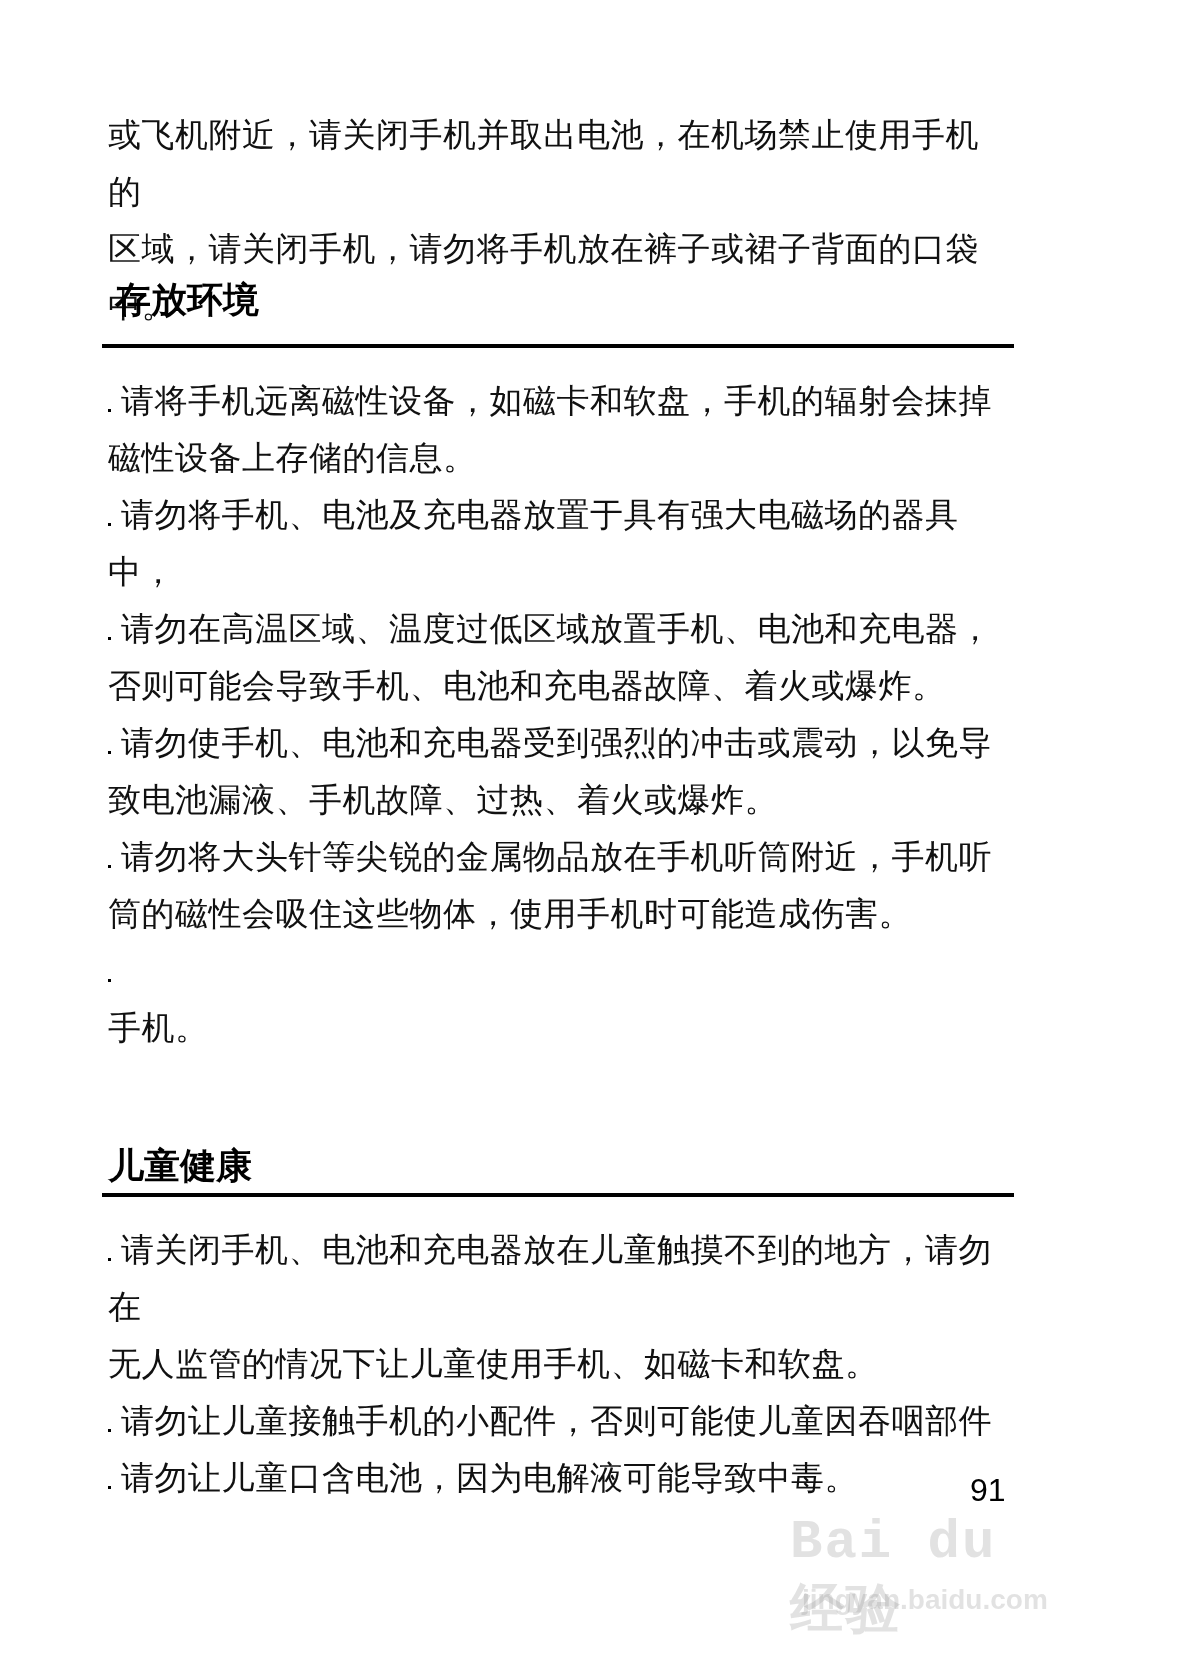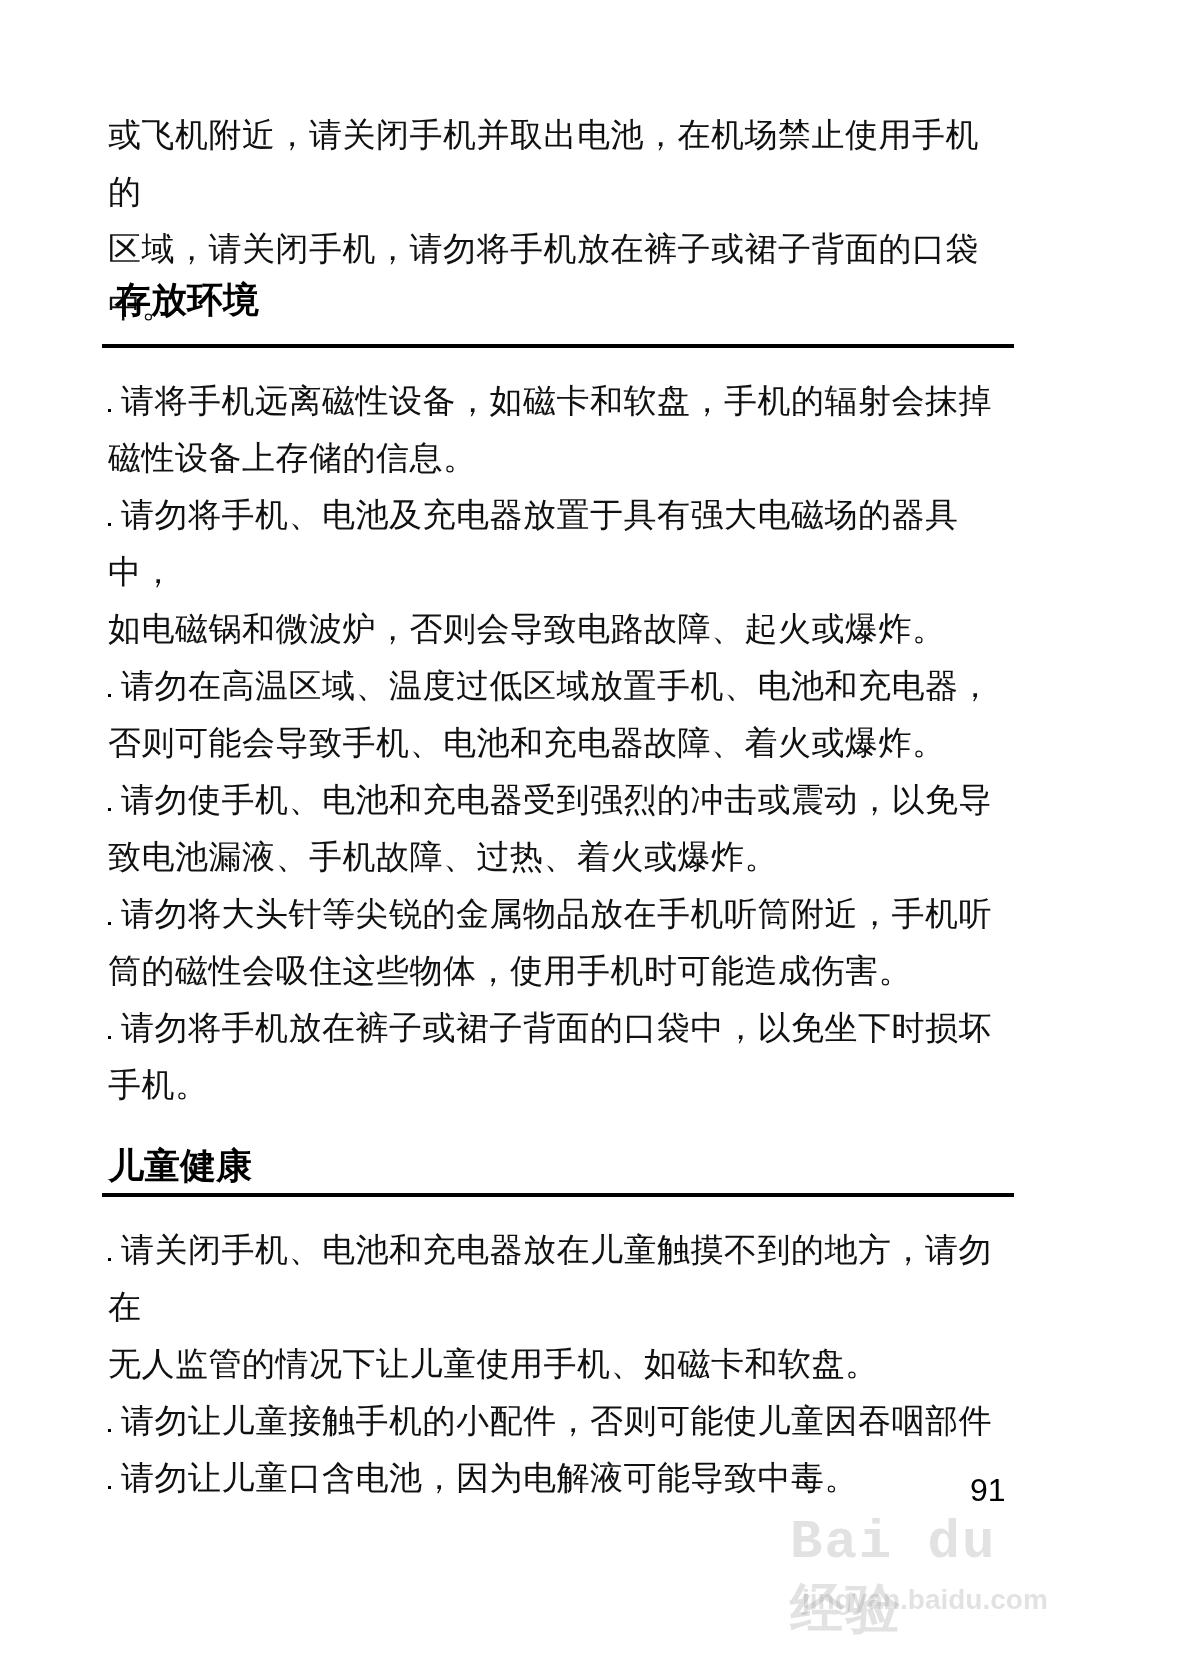--- a/index.html
+++ b/index.html
@@ -56,36 +56,35 @@
 <div class="heading" style="top:278px;margin-left:7px;">存放环境</div>
 <div class="rule" style="top:344px;"></div>
 
 <div class="para" style="top:372px;">
   <div>
     <div><span class="bullet-dot"></span><span>请将手机远离磁性设备，如磁卡和软盘，手机的辐射会抹掉</span></div>
     <div>磁性设备上存储的信息。</div>
   </div>
   <div>
     <div><span class="bullet-dot"></span><span>请勿将手机、电池及充电器放置于具有强大电磁场的器具中，</span></div>
-    <div>如电磁锅和微波炉，否则会导致电路故障、起火或爆炸。</div>
   </div>
   <div>
     <div><span class="bullet-dot"></span><span>请勿在高温区域、温度过低区域放置手机、电池和充电器，</span></div>
     <div>否则可能会导致手机、电池和充电器故障、着火或爆炸。</div>
   </div>
   <div>
     <div><span class="bullet-dot"></span><span>请勿使手机、电池和充电器受到强烈的冲击或震动，以免导</span></div>
     <div>致电池漏液、手机故障、过热、着火或爆炸。</div>
   </div>
   <div>
     <div><span class="bullet-dot"></span><span>请勿将大头针等尖锐的金属物品放在手机听筒附近，手机听</span></div>
     <div>筒的磁性会吸住这些物体，使用手机时可能造成伤害。</div>
   </div>
   <div>
-    <div><span class="bullet-dot"></span><span>请勿将手机放在裤子或裙子背面的口袋中，以免坐下时损坏</span></div>
+    <div><span class="bullet-dot"></span></div>
     <div>手机。</div>
   </div>
 </div>
 
 <div class="heading" style="top:1144px;">儿童健康</div>
 <div class="rule" style="top:1193px;"></div>
 
 <div class="para" style="top:1221px;">
   <div>
     <div><span class="bullet-dot"></span><span>请关闭手机、电池和充电器放在儿童触摸不到的地方，请勿在</span></div>

